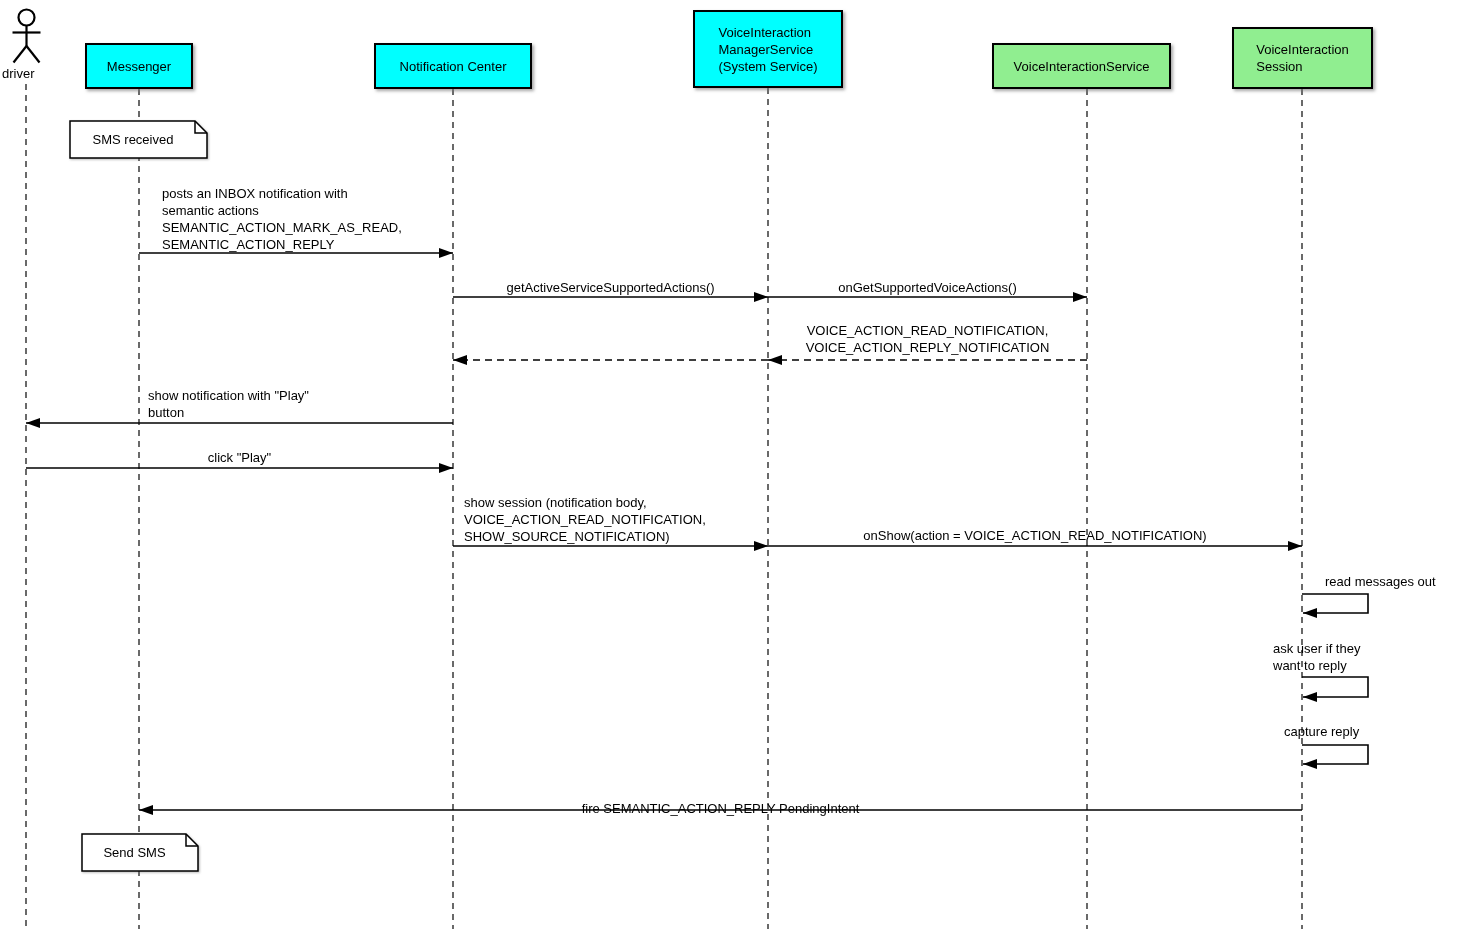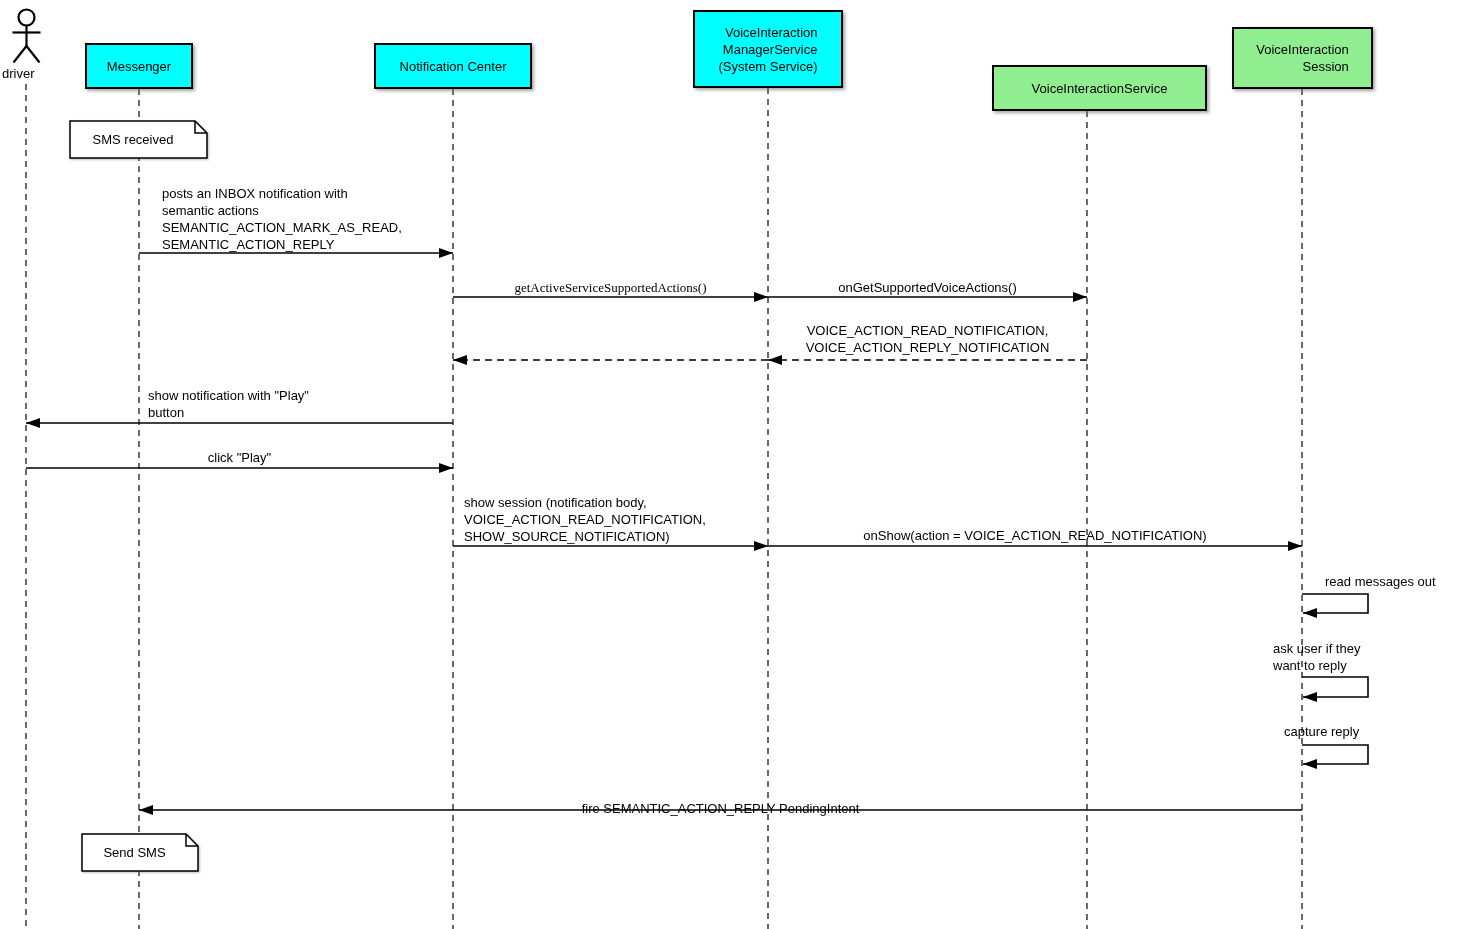--- a/index.html
+++ b/index.html
@@ -8,21 +8,21 @@
     width:1457px;height:929px;
     background:#ffffff;
     font-family:"Liberation Sans","DejaVu Sans",sans-serif;
     color:#000;
     overflow:hidden;
   }
   svg.layer{position:absolute;left:0;top:0;z-index:1;}
   .participant{
     position:absolute;z-index:2;
     display:flex;align-items:center;justify-content:center;
-    text-align:right;
+    text-align:left;
     border:2.5px solid #000;
     box-shadow:2px 2px 3px rgba(120,120,120,.65);
     font-size:13px;line-height:17px;
     white-space:pre-line;
     box-sizing:border-box;
   }
   .msg-label{
     position:absolute;z-index:2;
     font-size:13px;line-height:17px;
     white-space:pre-line;
@@ -92,32 +92,32 @@
     </g>
   </svg>
 
   <div class="actor-label" style="left:2px;top:66px;width:50px;">driver</div>
 
   <div class="participant" style="left: 85px; top: 43px; width: 108px; height: 46px; background: rgb(0, 255, 255);">Messenger</div>
   <div class="participant" style="left: 374px; top: 43px; width: 158px; height: 46px; background: rgb(0, 255, 255);">Notification Center</div>
   <div class="participant" style="left: 693px; top: 10px; width: 150px; height: 78px; background: rgb(0, 255, 255);">VoiceInteraction
 ManagerService
 (System Service)</div>
-  <div class="participant" style="left: 992px; top: 43px; width: 215px; height: 46px; background: rgb(144, 238, 144); margin-top: 22px;">VoiceInteractionService</div>
+  <div class="participant" style="left: 992px; top: 43px; width: 179px; height: 46px; background: rgb(144, 238, 144);">VoiceInteractionService</div>
   <div class="participant" style="left: 1232px; top: 27px; width: 141px; height: 62px; background: rgb(144, 238, 144);">VoiceInteraction
 Session</div>
 
   <div class="note-text" style="left:70px;top:121px;width:126px;height:37px;">SMS received</div>
   <div class="note-text" style="left:82px;top:834px;width:105px;height:37px;">Send SMS</div>
 
   <div class="msg-label" style="left:162px;top:185px;">posts an INBOX notification with
 semantic actions
 SEMANTIC_ACTION_MARK_AS_READ,
 SEMANTIC_ACTION_REPLY</div>
-  <div class="msg-label center" style="left:453px;top:279px;width:315px;font-family:Liberation Serif, serif;">getActiveServiceSupportedActions()</div>
+  <div class="msg-label center" style="left:453px;top:279px;width:315px;">getActiveServiceSupportedActions()</div>
   <div class="msg-label center" style="left:768px;top:279px;width:319px;">onGetSupportedVoiceActions()</div>
   <div class="msg-label center" style="left:768px;top:322px;width:319px;">VOICE_ACTION_READ_NOTIFICATION,
 VOICE_ACTION_REPLY_NOTIFICATION</div>
   <div class="msg-label" style="left:148px;top:387px;">show notification with "Play"
 button</div>
   <div class="msg-label center" style="left:26px;top:449px;width:427px;">click "Play"</div>
   <div class="msg-label" style="left:464px;top:494px;">show session (notification body,
 VOICE_ACTION_READ_NOTIFICATION,
 SHOW_SOURCE_NOTIFICATION)</div>
   <div class="msg-label center" style="left:768px;top:527px;width:534px;">onShow(action = VOICE_ACTION_READ_NOTIFICATION)</div>

